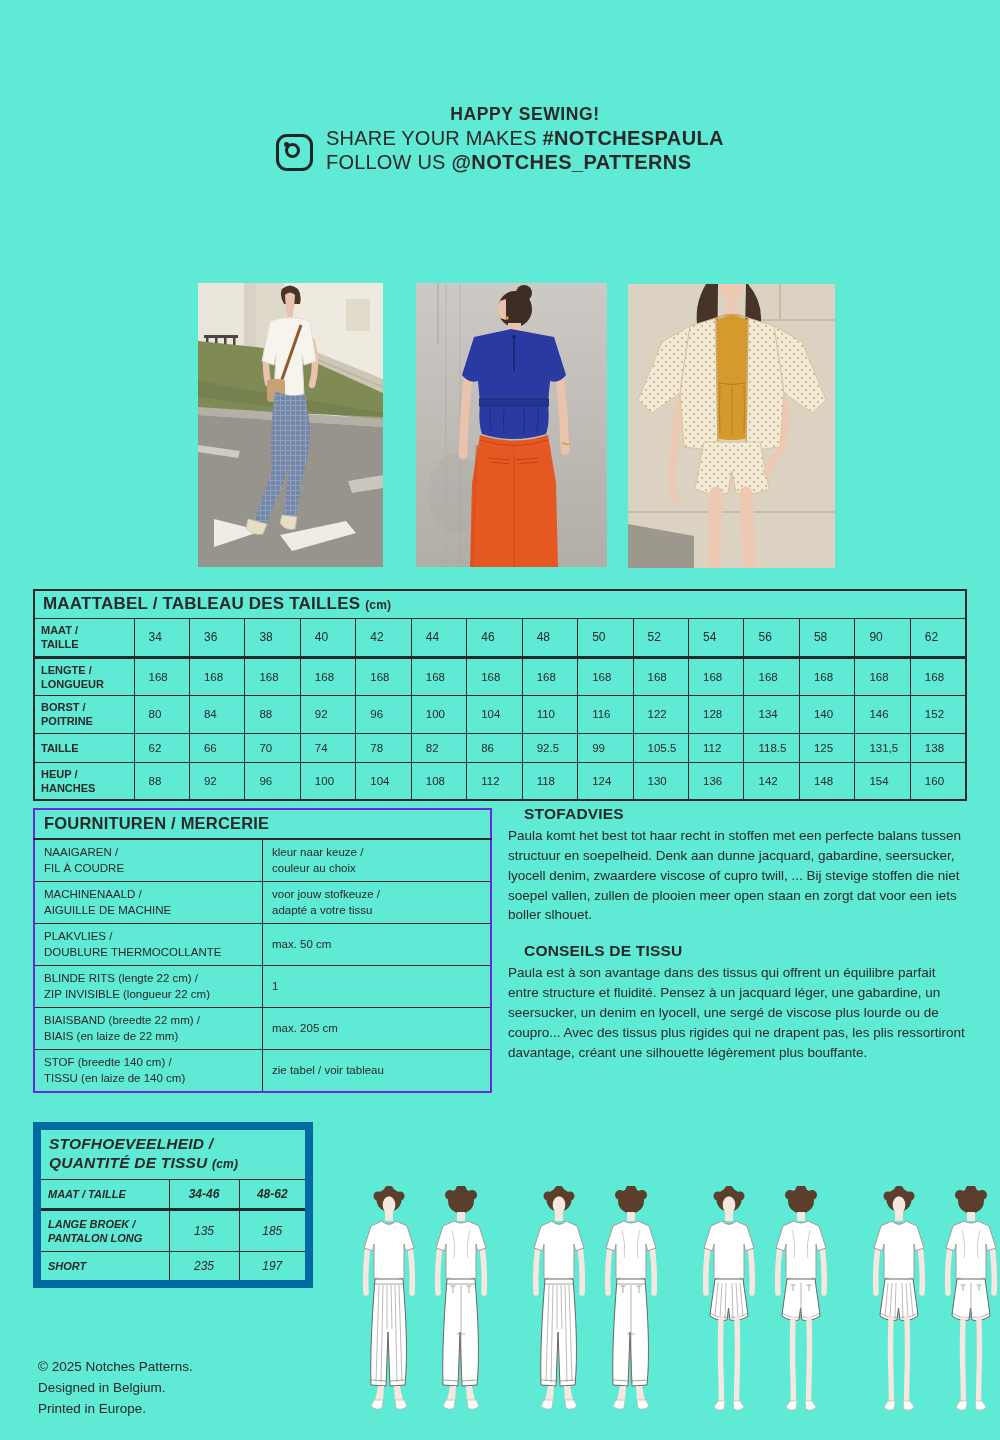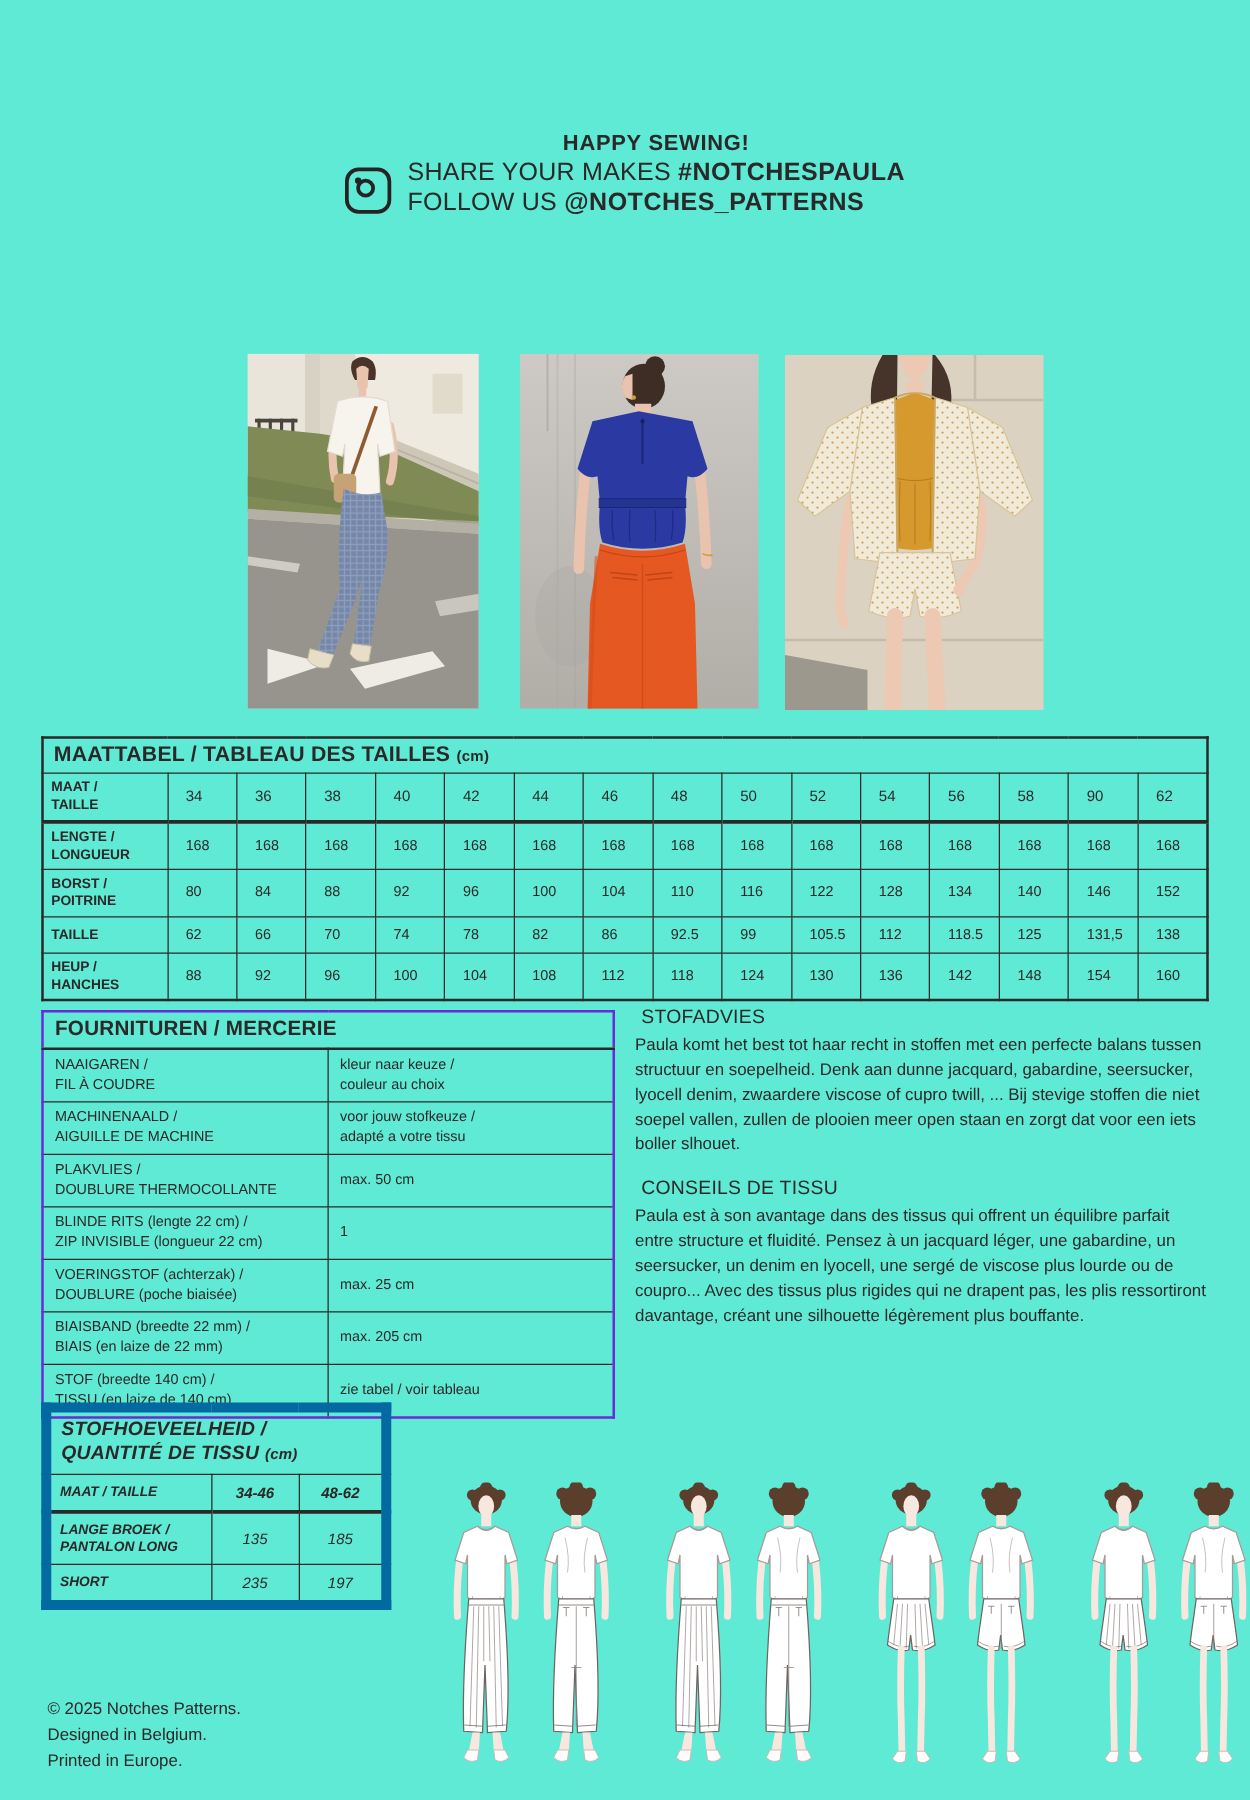--- a/index.html
+++ b/index.html
@@ -41,21 +41,21 @@
   .size-table tbody .rlabel, .size-table td { vertical-align:middle; }
 
   
   .notions-table { position:absolute; left:33px; top:808px; width:459px; border:2px solid #6d28d9; }
   .notions-table .tbl-title { font-size:16.5px; padding:4px 9px 5px; border-bottom:2px solid #2b2829; }
   .notions-table th.item { font-weight:400; font-size:11.5px; line-height:1.35; padding:5px 9px; white-space:pre-line; width:307px; }
   .notions-table td.val { font-size:11.5px; line-height:1.35; padding:5px 9px; white-space:pre-line; }
 
   
   .advice { position:absolute; left:508px; top:805px; width:462px; }
-  .advice h3 { font-size:15.5px; font-weight:400; letter-spacing:.2px; margin:0 5px 3px; }
+  .advice h3 { font-size:15.5px; font-weight:700; letter-spacing:.2px; margin:0 16px 3px; }
   .advice p { font-size:13.5px; line-height:1.47; margin:0 0 17px; }
 
   
   .qty-table { position:absolute; left:33px; top:1122px; width:272px; border:8px solid #0369a1;font-style:italic; }
   .qty-table .tbl-title { font-size:15.5px; line-height:1.22; padding:5px 8px 6px; }
   .qt-title { white-space:pre-line; }
   .qty-table .qt-head th { border-bottom:3px solid #2b2829; }
   .qty-table .qt-head th:not(.rlabel) { font-size:12px; font-weight:700; text-align:center; padding:7px 2px; }
   .qty-table .rlabel { font-size:11px; padding:6px 7px; }
   .qty-table td { font-size:12px; text-align:center; padding:7px 2px; }
@@ -331,25 +331,20 @@
         <th class="item">PLAKVLIES /
 DOUBLURE THERMOCOLLANTE</th>
         <td class="val">max. 50 cm</td>
       </tr>
       <tr>
         <th class="item">BLINDE RITS (lengte 22 cm) /
 ZIP INVISIBLE (longueur 22 cm)</th>
         <td class="val">1</td>
       </tr>
       <tr>
-        <th class="item">VOERINGSTOF (achterzak) /
-DOUBLURE (poche biaisée)</th>
-        <td class="val">max. 25 cm</td>
-      </tr>
-      <tr>
         <th class="item">BIAISBAND (breedte 22 mm) /
 BIAIS (en laize de 22 mm)</th>
         <td class="val">max. 205 cm</td>
       </tr>
       <tr>
         <th class="item">STOF (breedte 140 cm) /
 TISSU (en laize de 140 cm)</th>
         <td class="val">zie tabel / voir tableau</td>
       </tr>
     </tbody>

